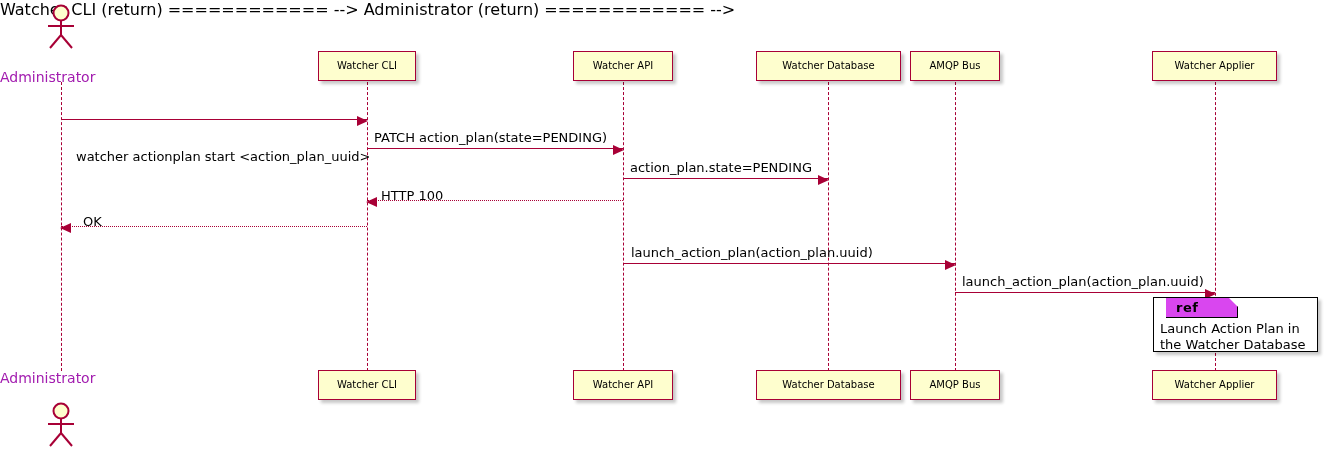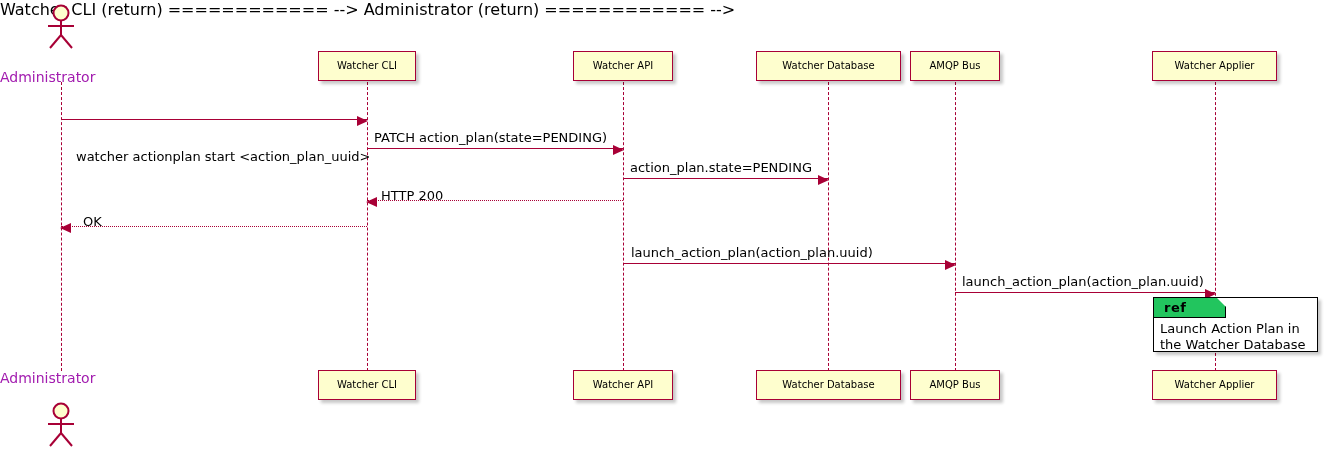--- a/index.html
+++ b/index.html
@@ -93,25 +93,25 @@
   
   .ref-box {
     position: absolute;
     box-sizing: border-box;
     background: #FFFFFF;
     border: 1.5px solid #000000;
     box-shadow: 3px 3px 3px rgba(0,0,0,0.22);
   }
   .ref-tab {
     position: absolute;
-    left: 0;
+    left: 12px;
     top: 0;
     height: 20px;
     box-sizing: border-box;
-    background: #22c55e;
+    background: #d946ef;
     border-right: 1.5px solid #000000;
     border-bottom: 1.5px solid #000000;
     -webkit-clip-path: polygon(0 0, calc(100% - 9px) 0, 100% 9px, 100% 100%, 0 100%);
     clip-path: polygon(0 0, calc(100% - 9px) 0, 100% 9px, 100% 100%, 0 100%);
   }
   .ref-tab-label {
     position: absolute;
     left: 10px;
     top: 2px;
     font-size: 13px;
@@ -186,21 +186,21 @@
   
   <div class="msg" style="left:623px; top:178px; width:205px;">
     <span class="arrowhead right"></span>
   </div>
   <div class="msg-label" style="left:630px; top:160px;">action_plan.state=PENDING</div>
 
    Watcher CLI (return) ============ --&gt;
   <div class="msg dotted" style="left:367px; top:200px; width:256px;">
     <span class="arrowhead left"></span>
   </div>
-  <div class="msg-label" style="left:381px; top:188px;">HTTP 200</div>
+  <div class="msg-label" style="left:381px; top:188px;">HTTP 100</div>
 
    Administrator (return) ============ --&gt;
   <div class="msg dotted" style="left:61px; top:226px; width:306px;">
     <span class="arrowhead left"></span>
   </div>
   <div class="msg-label" style="left:83px; top:214px;">OK</div>
 
   
   <div class="msg" style="left:623px; top:263px; width:332px;">
     <span class="arrowhead right"></span>

